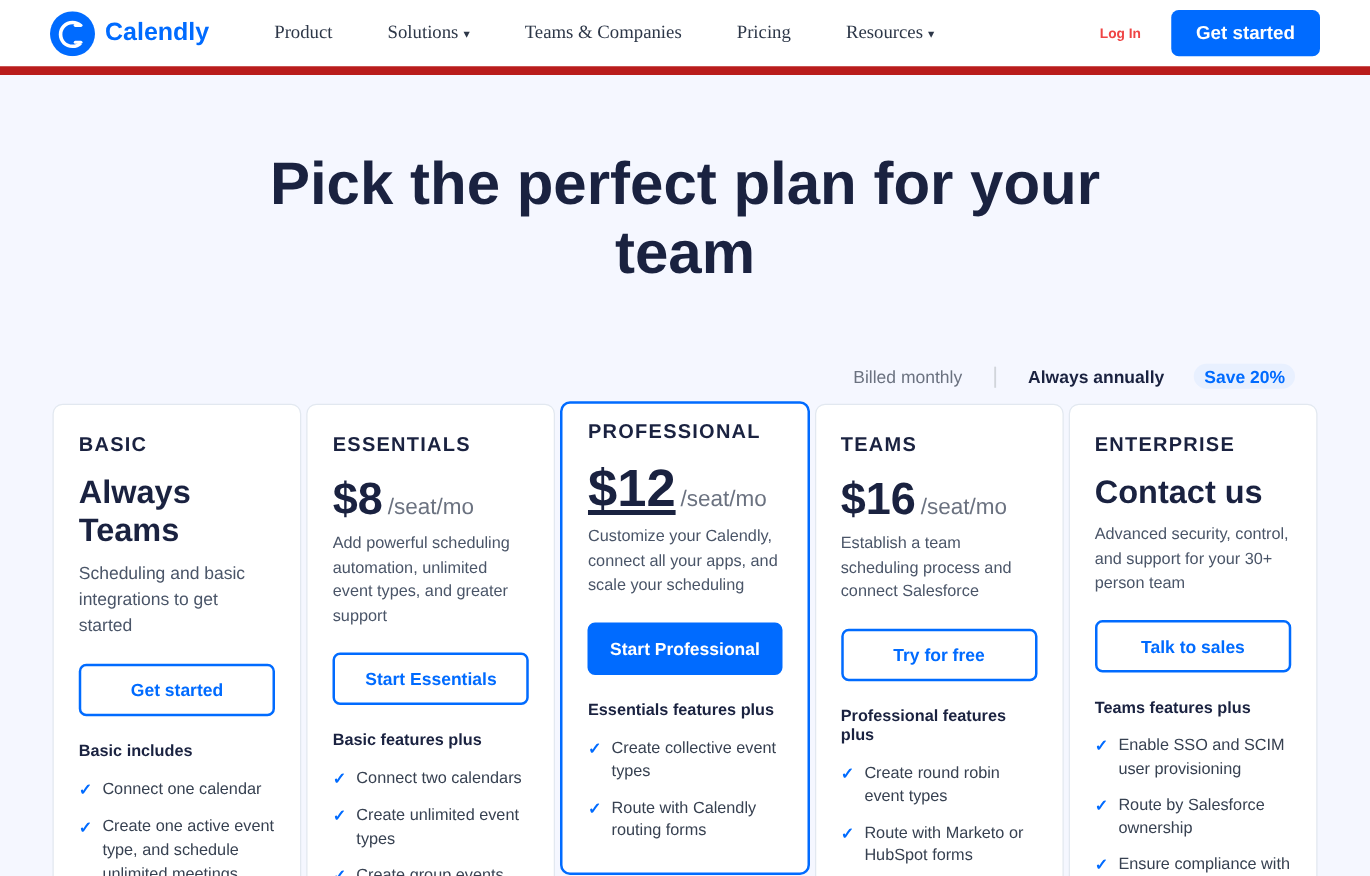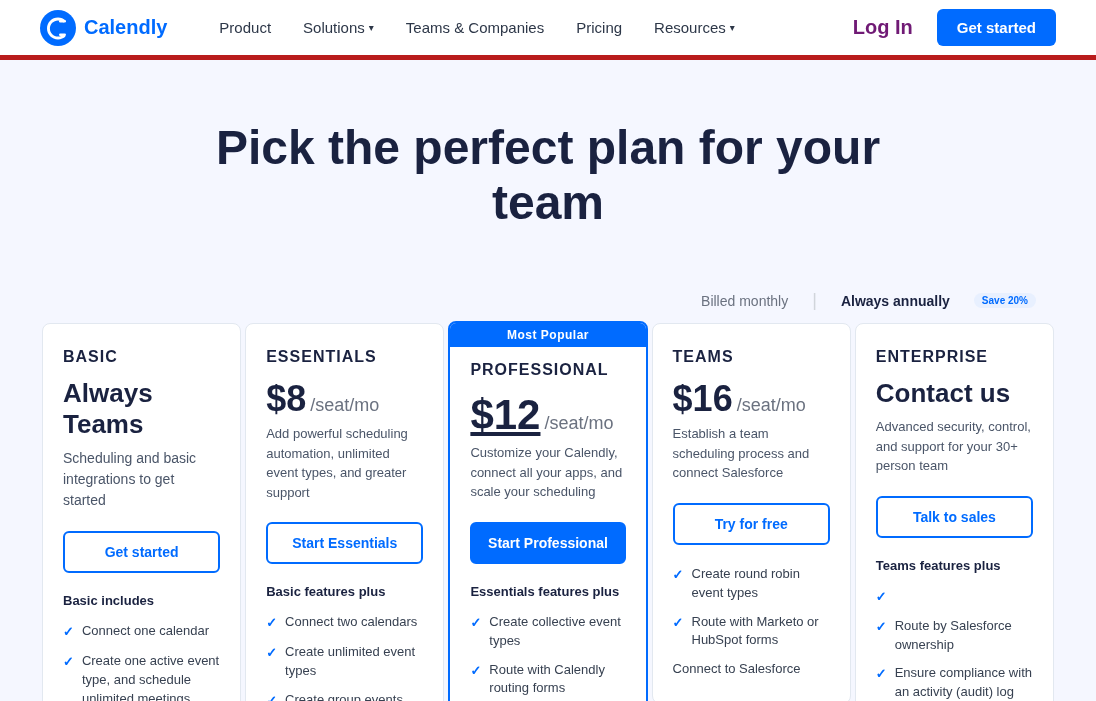--- a/index.html
+++ b/index.html
@@ -5,21 +5,21 @@
     * { box-sizing: border-box; margin: 0; padding: 0; }
     body { font-family: -apple-system, BlinkMacSystemFont, 'Segoe UI', sans-serif; background: #f5f7ff; color: #1a1a2e; }
 
     
     nav {
       background: #fff;
       display: flex;
       align-items: center;
       padding: 0 40px;
       height: 60px;
-      border-bottom: 5px solid #b91c1c;
+      border-bottom: 7px solid #b91c1c;
       position: sticky;
       top: 0;
       z-index: 100;
     }
     .logo-area {
       display: flex;
       align-items: center;
       gap: 8px;
       margin-right: 40px;
       text-decoration: none;
@@ -29,44 +29,45 @@
       height: 36px;
     }
     .logo-text {
       font-size: 20px;
       font-weight: 700;
       color: #006bff;
     }
     .nav-links {
       display: flex;
       align-items: center;
-      gap: 8px;
+      gap: 20px;
       flex: 1;
+      font-family: Liberation Serif, serif;
     }
     .nav-link {
       font-size: 15px;
       color: #2d3748;
       font-weight: 500;
       padding: 8px 12px;
       cursor: pointer;
       text-decoration: none;
       display: flex;
       align-items: center;
       gap: 4px;
     }
     .chevron { font-size: 10px; }
     .nav-actions {
       display: flex;
       align-items: center;
       gap: 12px;
     }
     .btn-login {
-      font-size: 20px;
+      font-size: 11px;
       font-weight: 600;
-      color: #701a75;
+      color: #ef4444;
       background: none;
       border: none;
       cursor: pointer;
       padding: 8px 12px;
     }
     .btn-get-started {
       background: #006bff;
       color: #fff;
       border: none;
       border-radius: 6px;
@@ -109,21 +110,21 @@
       font-weight: 700;
       color: #1a2240;
     }
     .billing-divider {
       color: #d1d5db;
       font-size: 18px;
     }
     .save-badge {
       background: #e8f0ff;
       color: #006bff;
-      font-size: 10px;
+      font-size: 14px;
       font-weight: 600;
       padding: 2px 8px;
       border-radius: 12px;
     }
 
     
     .pricing-section {
       padding: 0 40px 60px;
       background: #f5f7ff;
     }
@@ -351,21 +352,20 @@
         </li>
         <li class="feature-item">
           <span class="check-icon">✓</span>
           <span>Create group events</span>
         </li>
 
       </ul>
     </div>
 
     <div class="plan-card professional">
-      <div class="most-popular-badge">Most Popular</div>
       <div class="plan-name">PROFESSIONAL</div>
       <div class="plan-price-row">
         <span class="price-amount large">$12</span>
         <span class="price-unit">/seat/mo</span>
       </div>
       <div class="plan-tagline">Customize your Calendly, connect all your apps, and scale your scheduling</div>
       <button class="plan-btn filled">Start Professional</button>
       <div class="features-heading">Essentials features plus</div>
       <ul class="feature-list">
         <li class="feature-item">
@@ -381,20 +381,21 @@
     </div>
 
     <div class="plan-card">
       <div class="plan-name">TEAMS</div>
       <div class="plan-price-row">
         <span class="price-amount">$16</span>
         <span class="price-unit">/seat/mo</span>
       </div>
       <div class="plan-tagline">Establish a team scheduling process and connect Salesforce</div>
       <button class="plan-btn outline">Try for free</button>
+      <div class="features-heading">Professional features plus</div>
       <ul class="feature-list">
         <li class="feature-item">
           <span class="check-icon">✓</span>
           <span>Create round robin event types</span>
         </li>
         <li class="feature-item">
           <span class="check-icon">✓</span>
           <span>Route with Marketo or HubSpot forms</span>
         </li>
         <li class="feature-item">
@@ -407,20 +408,21 @@
 
     <div class="plan-card">
       <div class="plan-name">ENTERPRISE</div>
       <div class="plan-price-always-free">Contact us</div>
       <div class="plan-tagline">Advanced security, control, and support for your 30+ person team</div>
       <button class="plan-btn outline">Talk to sales</button>
       <div class="features-heading">Teams features plus</div>
       <ul class="feature-list">
         <li class="feature-item">
           <span class="check-icon">✓</span>
+          <span>Enable SSO and SCIM user provisioning</span>
         </li>
         <li class="feature-item">
           <span class="check-icon">✓</span>
           <span>Route by Salesforce ownership</span>
         </li>
         <li class="feature-item">
           <span class="check-icon">✓</span>
           <span>Ensure compliance with an activity (audit) log</span>
         </li>
 

